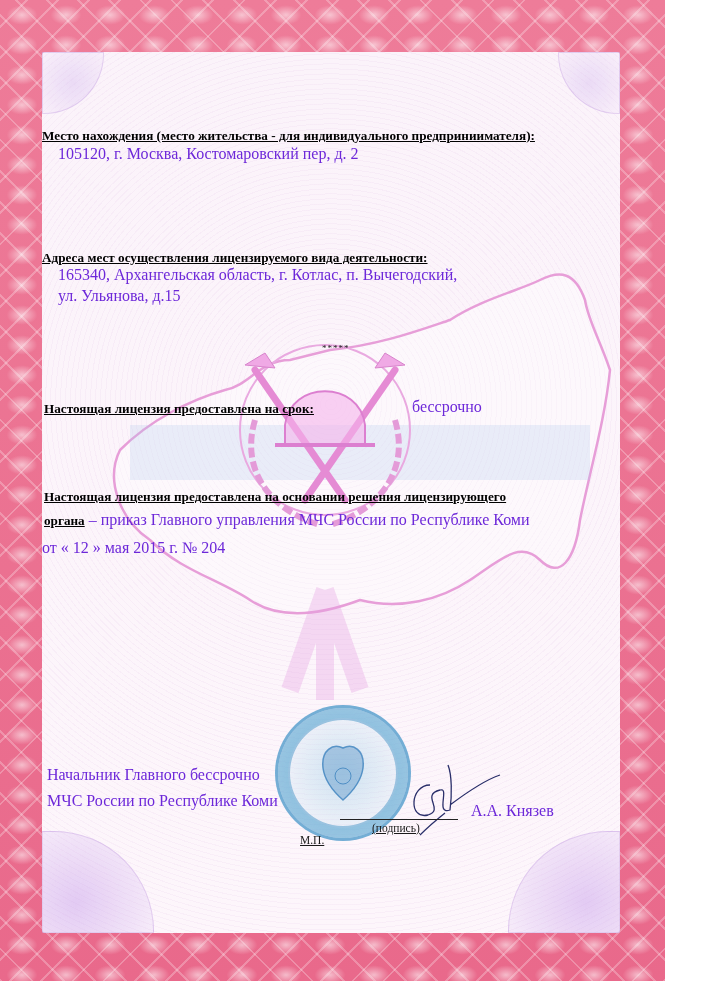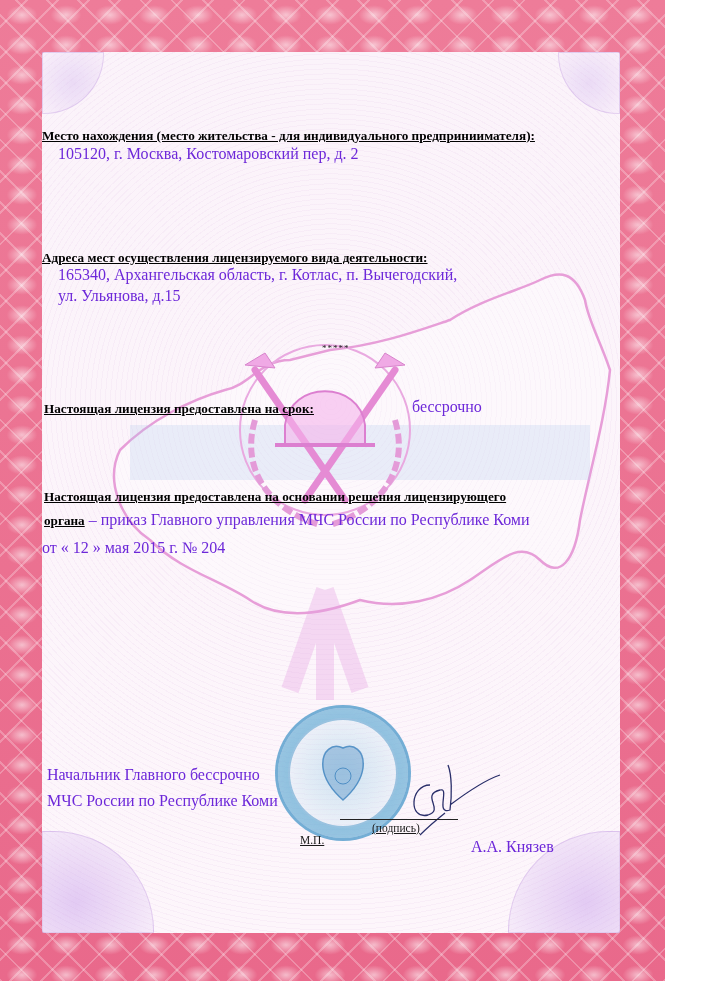--- a/index.html
+++ b/index.html
@@ -106,15 +106,15 @@
   </svg>
 </div>
 
 <svg style="position:absolute; left:390px; top:755px; width:120px; height:90px;" viewBox="0 0 120 90">
   <path d="M40 30 C20 30, 18 65, 38 60 C55 55, 30 40, 50 35 C60 32, 45 60, 60 55 C62 40, 62 20, 58 10 M60 50 C80 35, 95 25, 110 20 M30 80 C40 70, 50 62, 55 58" fill="none" stroke="#2a2f6a" stroke-width="1.3"></path>
 </svg>
 
 <div class="text val" style="left:47px; top:766px;">Начальник Главного бессрочно</div>
 <div class="text val" style="left:47px; top:792px;">МЧС России по Республике Коми</div>
 <div class="sigline"></div>
-<div class="text val" style="left:471px; top:838px;">А.А. Князев</div>
+<div class="text val" style="left:471px; top:802px;">А.А. Князев</div>
 <div class="text" style="left:372px; top:822px; font-size:11.5px;text-decoration:underline;">(подпись)</div>
 <div class="text" style="left:300px; top:834px; font-size:11.5px;text-decoration:underline;">М.П.</div>
 
 </body></html>

